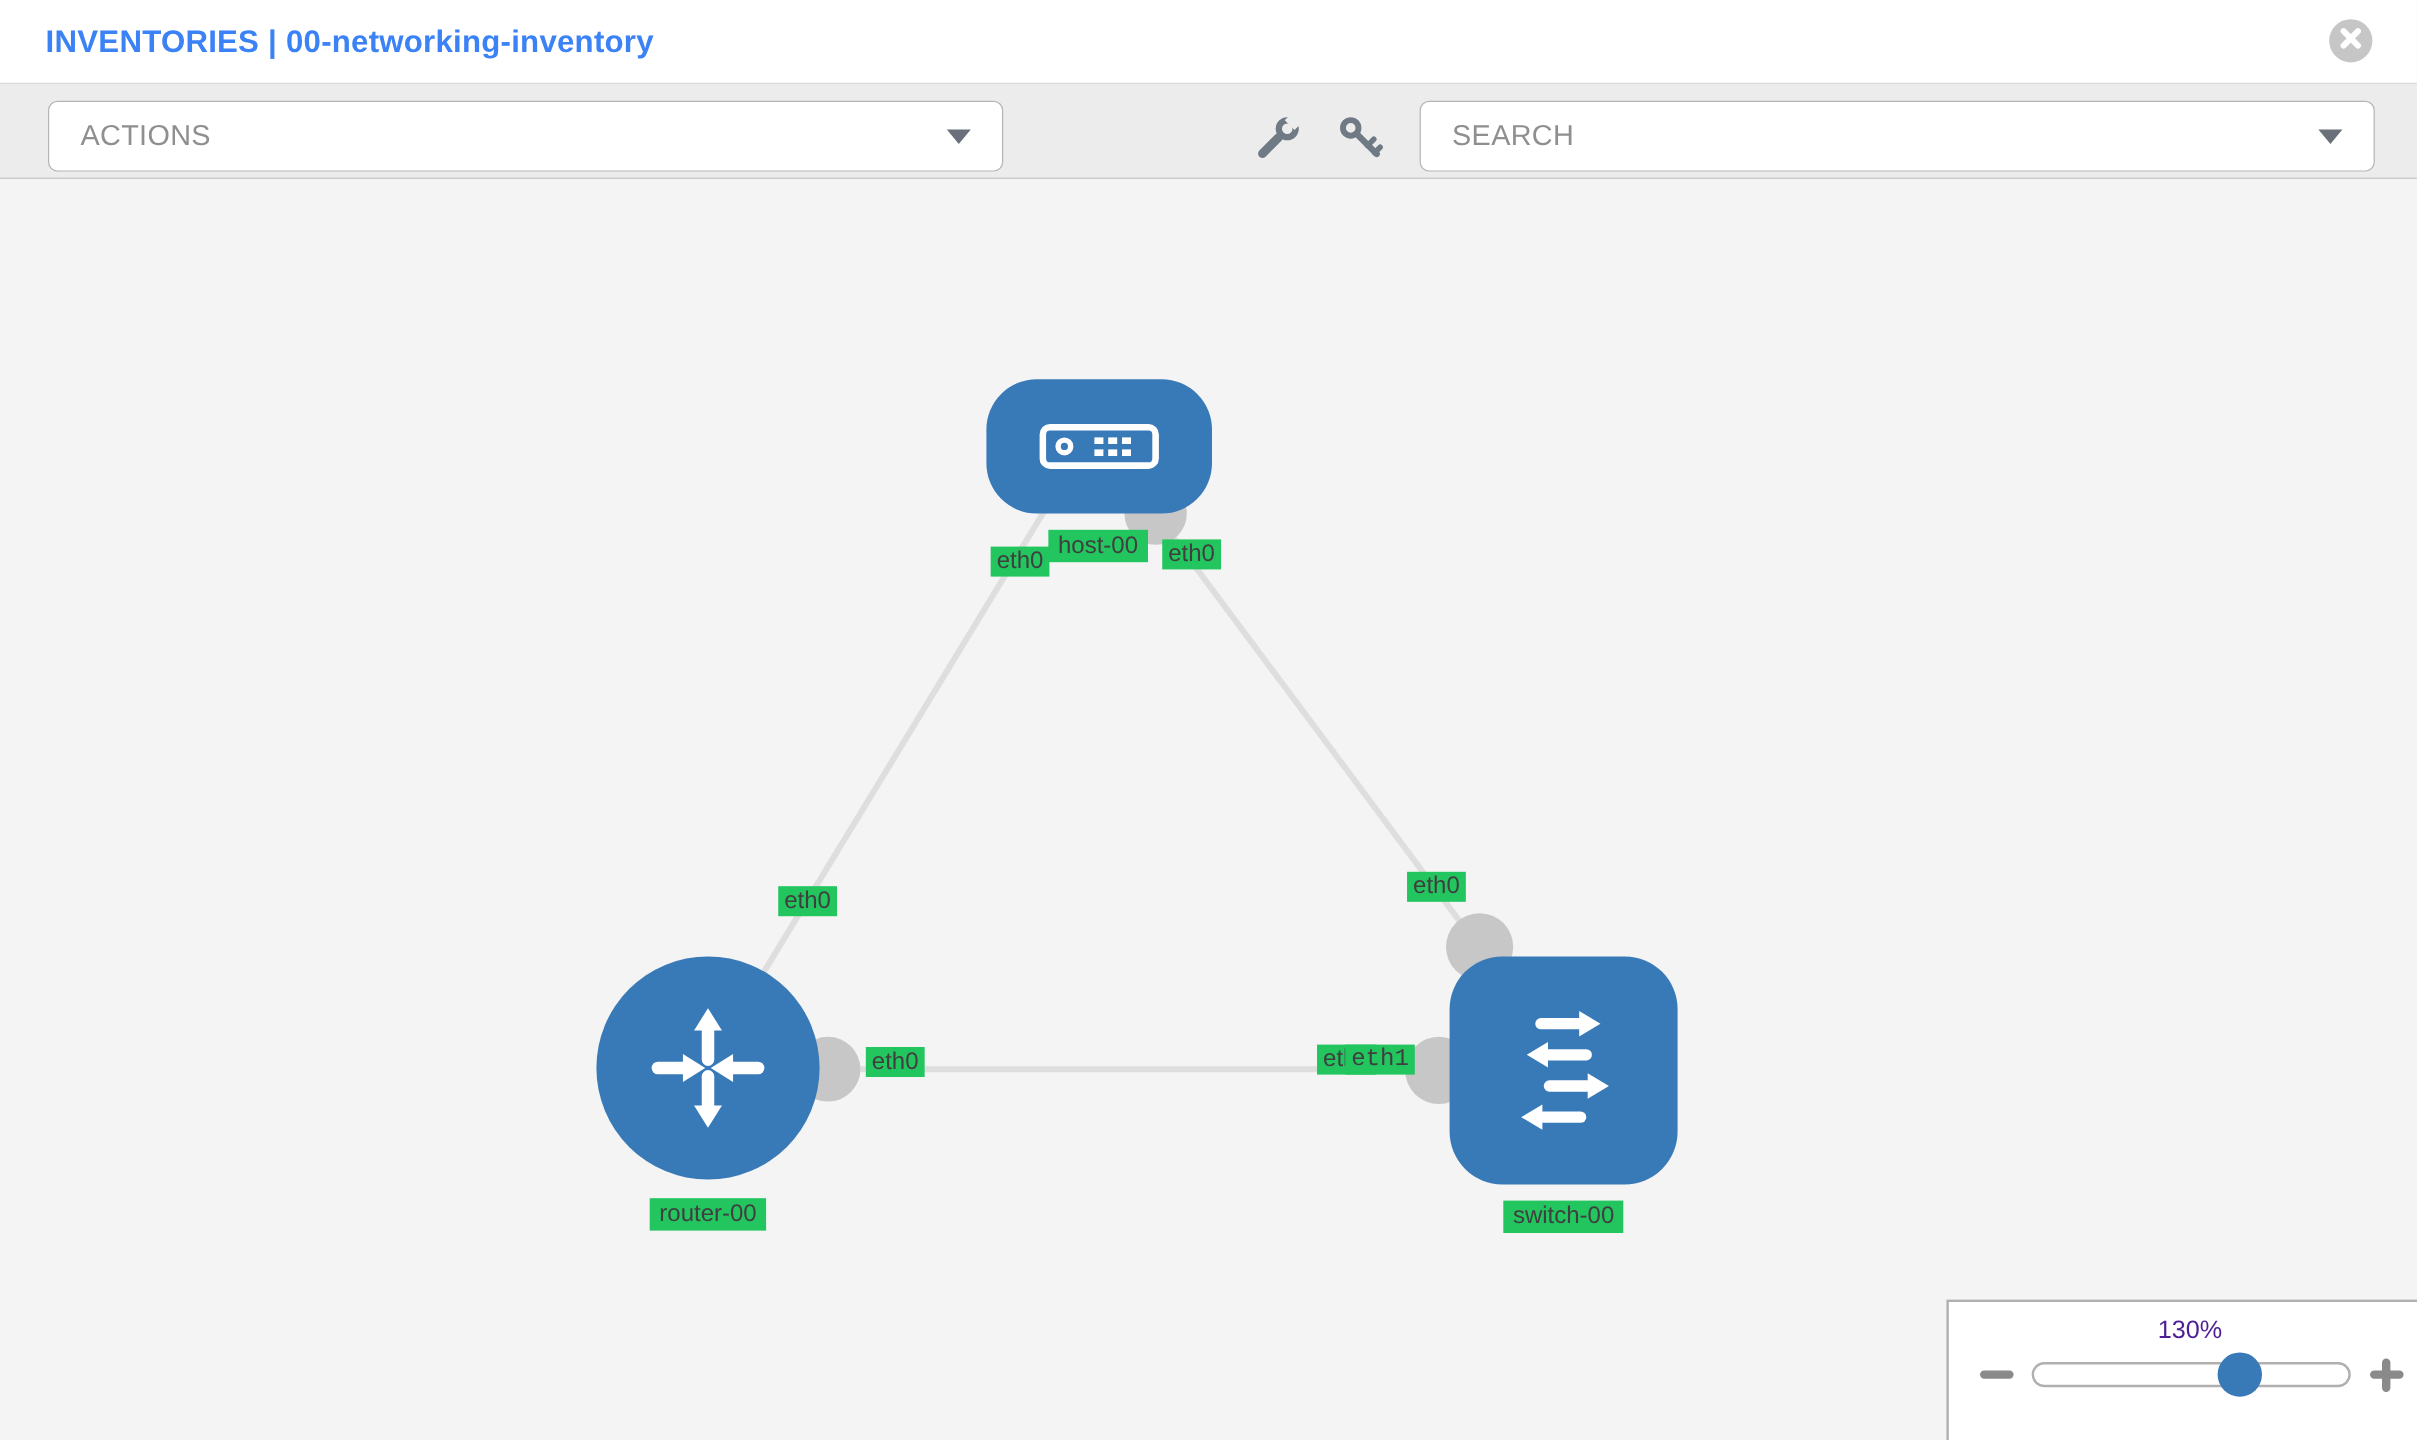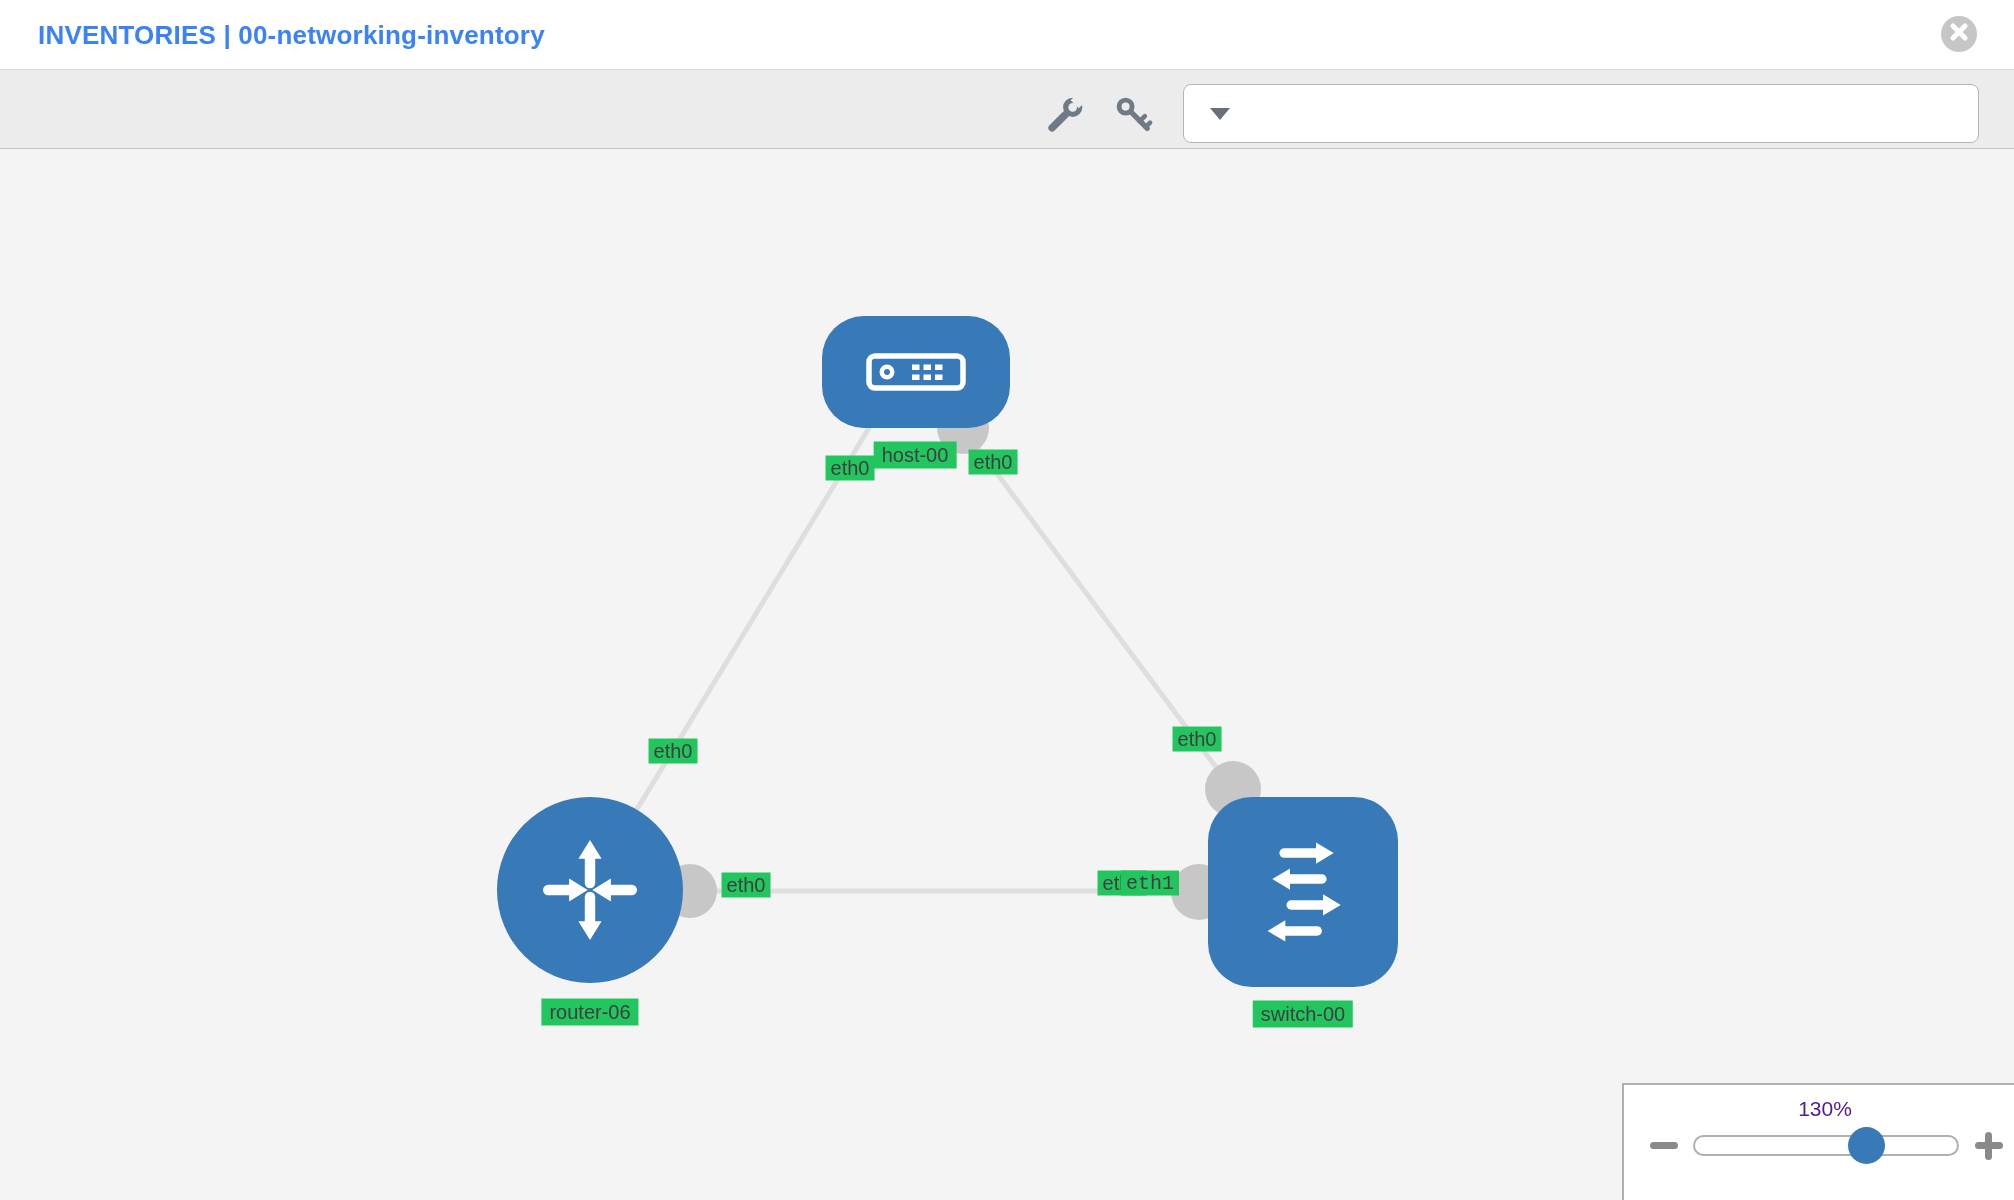--- a/index.html
+++ b/index.html
@@ -84,21 +84,26 @@
     <span>
       <svg width="20" height="20" viewBox="0 0 20 20">
         <line x1="4" y1="4" x2="16" y2="16" stroke="#ffffff" stroke-width="5" stroke-linecap="round"></line>
         <line x1="16" y1="4" x2="4" y2="16" stroke="#ffffff" stroke-width="5" stroke-linecap="round"></line>
       </svg>
     </span>
   </div>
 </div>
 
 <div class="toolbar">
+  <div class="select-box actions">
+    <span class="select-text">ACTIONS</span>
+    <span class="caret"></span>
+  </div>
   <div class="select-box search">
+    <span class="select-text">SEARCH</span>
     <span class="caret"></span>
   </div>
 </div>
 
 <div class="tool-icon wrench">
   <svg width="42" height="42" viewBox="0 0 24 24">
     <circle cx="16.4" cy="7.6" r="4" fill="none" stroke="#6f7a85" stroke-width="3"></circle>
     <rect x="16.6" y="0.2" width="6.6" height="6.6" fill="#ececec" transform="rotate(45 19.9 3.5)"></rect>
     <line x1="4.6" y1="19.4" x2="12.2" y2="11.8" stroke="#6f7a85" stroke-width="4.2" stroke-linecap="round"></line>
   </svg>
@@ -164,21 +169,21 @@
           <polygon points="24,39 39,30 39,48" stroke="none"></polygon>
         <line x1="40" y1="61" x2="69" y2="61"></line>
           <polygon points="82,61 67,52 67,70" stroke="none"></polygon>
         <line x1="62" y1="83" x2="33" y2="83"></line>
           <polygon points="20,83 35,74 35,92" stroke="none"></polygon>
       </g>
     </svg>
   </div>
 
   <div class="glabel node-label lbl-host">host-00</div>
-  <div class="glabel node-label lbl-router">router-06</div>
+  <div class="glabel node-label lbl-router">router-00</div>
   <div class="glabel node-label lbl-switch">switch-00</div>
 
   <div class="glabel if-label if-host-left">eth0</div>
   <div class="glabel if-label if-host-right">eth0</div>
   <div class="glabel if-label if-router-top">eth0</div>
   <div class="glabel if-label if-switch-top">eth0</div>
   <div class="glabel if-label if-router-right">eth0</div>
   <div class="glabel if-label if-switch-back">eth0</div>
   <div class="glabel if-label if-switch-front">eth1</div>
 </div>

